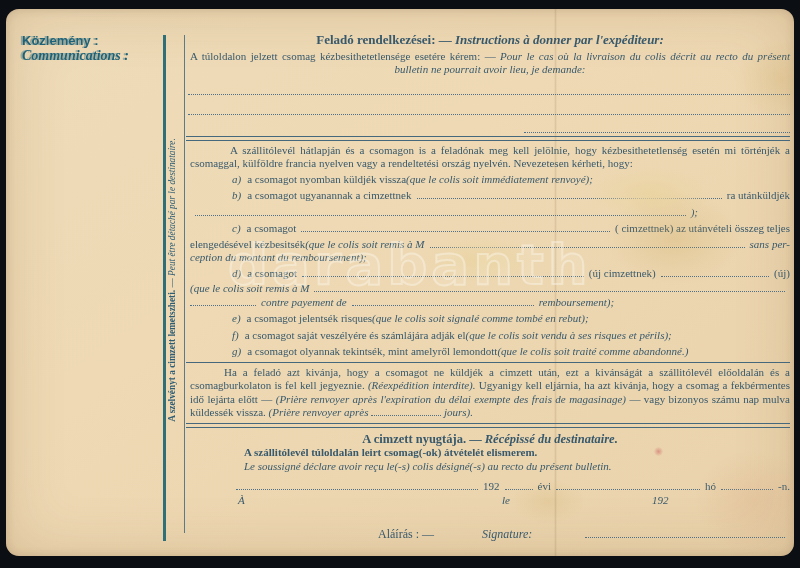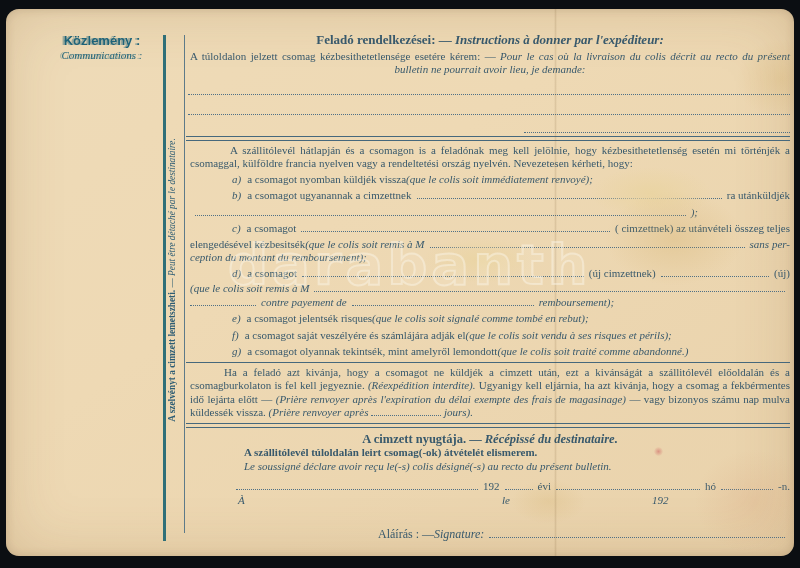--- a/index.html
+++ b/index.html
@@ -8,24 +8,24 @@
     background:#0b0e12;
     font-family:"Liberation Serif","DejaVu Serif",serif;
   }
   .card{
     position:absolute;left:6px;top:9px;width:788px;height:547px;
     background:linear-gradient(145deg,#eedbb8 0%,#eed9b4 40%,#e9d2ab 100%);
     border-radius:13px;overflow:hidden;color:#38596c;
     box-shadow:inset 0 0 60px rgba(120,80,30,.18), inset 0 0 10px rgba(70,45,20,.18);
   }
   
-  .left-label{position:absolute;left:28px;top:24px;width:136px;text-align:center;line-height:15px;}
+  .left-label{position:absolute;left:16px;top:24px;width:136px;text-align:left;line-height:15px;}
   .lbl-hu{font-family:"Liberation Sans","DejaVu Sans",sans-serif;font-weight:bold;font-size:13px;color:#1d6278;
           text-shadow:-2px 0 0 rgba(29,98,120,.40);}
-  .lbl-fr{font-style:italic;font-weight:normal;font-size:11px;color:#1d6278;
+  .lbl-fr{font-style:italic;font-weight:bold;font-size:14px;color:#1d6278;
           text-shadow:-2px 0 0 rgba(29,98,120,.35);}
   .vline-teal{position:absolute;left:157px;top:26px;width:3px;height:506px;background:#2f6f78;}
   .vline-thin{position:absolute;left:178px;top:26px;width:1px;height:498px;background:#5d7a89;}
   .detach{
     position:absolute;left:-69px;top:264px;width:474px;height:14px;
     transform:rotate(-90deg);text-align:center;font-size:9.3px;color:#2e5d74;white-space:nowrap;
   }
   .detach .hu{font-weight:bold;}
   .detach .fr{font-style:italic;}
   
@@ -48,21 +48,21 @@
   .dotfill{flex:1 1 auto;border-bottom:1.2px dotted #4f7086;height:8px;margin:0 5px;}
   .dotfix{display:inline-block;border-bottom:1.2px dotted #4f7086;height:8px;margin:0 5px;}
   .mt2{margin-top:2px;} .mt3{margin-top:3px;}
   .note{margin-top:3px;text-align:justify;text-indent:34px;}
   .note .dotinline{display:inline-block;width:70px;border-bottom:1.2px dotted #4f7086;height:8px;}
   .receipt-title{text-align:center;font-size:12.5px;margin-top:5px;}
   .rline{margin-left:54px;}
   .daterow{display:flex;align-items:baseline;margin-left:46px;margin-top:7px;white-space:nowrap;}
   .subrow{position:relative;height:13px;font-style:italic;}
   .subrow span{position:absolute;}
-  .signrow{display:flex;align-items:baseline;margin-left:188px;margin-top:21px;font-size:12px;}
+  .signrow{display:flex;align-items:baseline;margin-left:188px;margin-top:21px;font-size:12px;gap:48px;}
   
   .watermark{
     position:absolute;left:228px;top:232px;width:440px;
     font-family:"DejaVu Sans","Liberation Sans",sans-serif;
     font-size:56px;font-weight:bold;letter-spacing:4px;
     color:rgba(255,255,255,0.10);
     -webkit-text-stroke:2px rgba(252,248,236,.55);
     opacity:.8;pointer-events:none;
   }
   .stain{position:absolute;pointer-events:none;border-radius:50%;}

